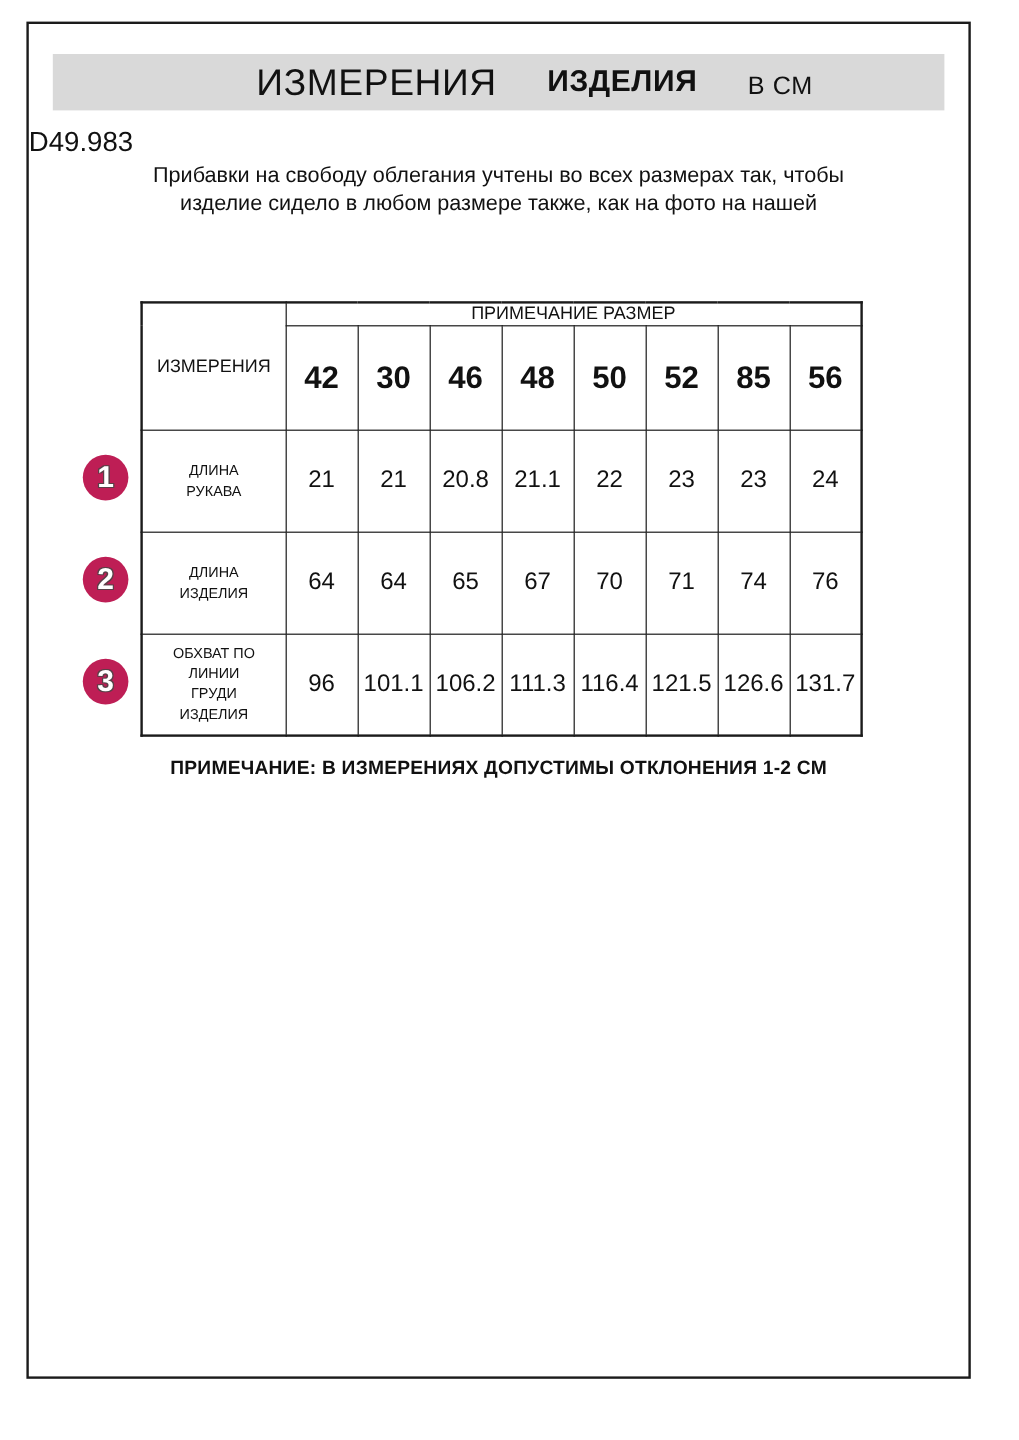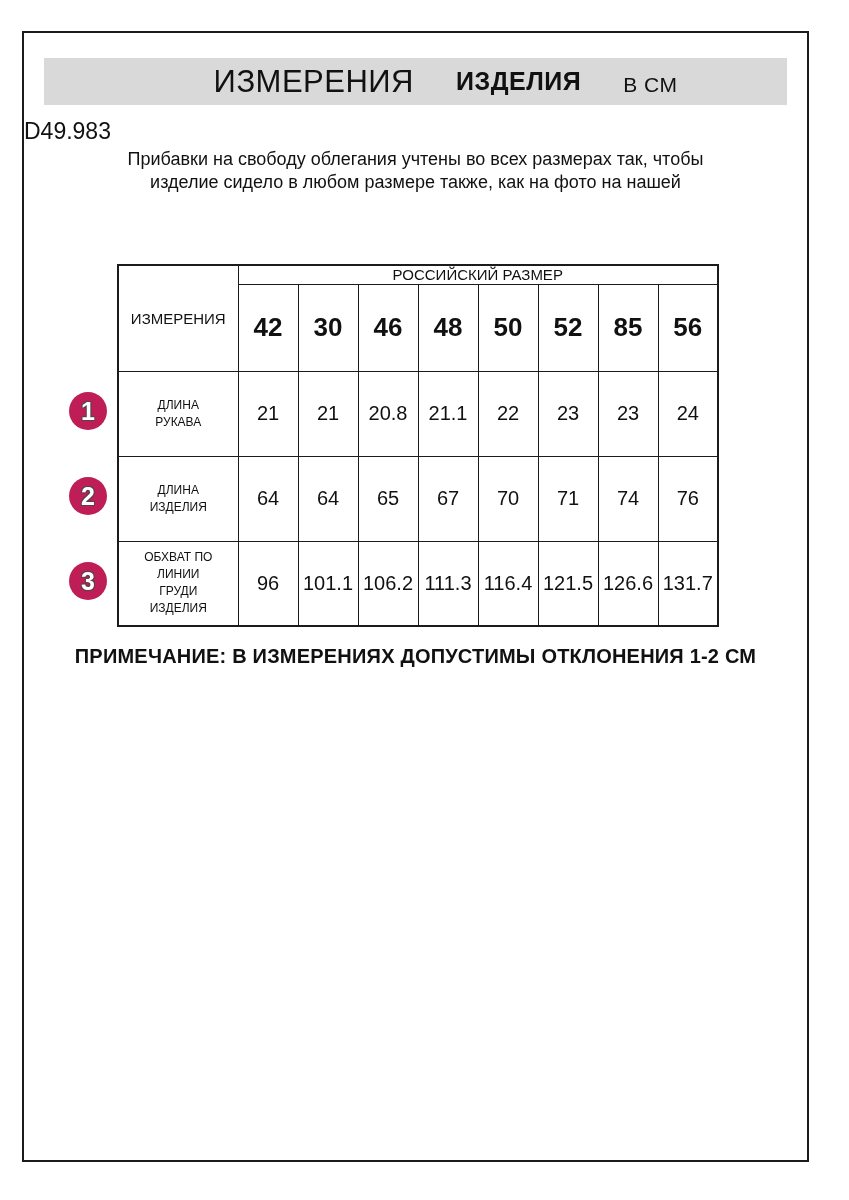--- a/index.html
+++ b/index.html
@@ -4,21 +4,21 @@
 <style>
   * { margin: 0; padding: 0; box-sizing: border-box; }
   html, body {
     width: 849px; height: 1200px;
     background: #ffffff;
     font-family: "Liberation Sans", sans-serif;
     color: #111;
   }
   .frame {
     position: absolute;
-    left: 22px; top: 31px;
+    left: 22px; top: 18px;
     width: 787px; height: 1131px;
     border: 2px solid #1b1b1b;
     background: #ffffff;
   }
   
   .title-bar {
     margin: 25px 20px 0 20px;
     height: 47px;
     background: #d9d9d9;
     display: flex;
@@ -91,21 +91,21 @@
     font-size: 25px;
     text-shadow: -1px -1px 0 #5a4048, 1px -1px 0 #5a4048, -1px 1px 0 #5a4048, 1px 1px 0 #5a4048;
   }
   .badge-1 { top: 128px; }
   .badge-2 { top: 213px; }
   .badge-3 { top: 298px; }
   
   .note {
     margin-top: 18px;
     text-align: center;
-    font-size: 20px;
+    font-size: 16px;
     font-weight: bold;
     letter-spacing: 0.2px;
   }
 </style>
 </head>
 <body>
 
 <div class="frame">
 
   <div class="title-bar" style="background-color: rgb(217, 217, 217);">
@@ -143,21 +143,21 @@
           <col class="col-size">
           <col class="col-size">
         <col class="col-size">
           <col class="col-size">
           <col class="col-size">
           <col class="col-size">
       </colgroup>
       <tbody>
         <tr class="group-row">
           <td class="corner-cell" rowspan="2">ИЗМЕРЕНИЯ</td>
-          <td class="group-cell" colspan="8">РОССИЙСКИЙ РАЗМЕР</td>
+          <td class="group-cell" colspan="8">ПРИМЕЧАНИЕ РАЗМЕР</td>
         </tr>
         <tr class="sizes-row">
           <td class="size-cell">42</td>
           <td class="size-cell">30</td>
           <td class="size-cell">46</td>
           <td class="size-cell">48</td>
           <td class="size-cell">50</td>
           <td class="size-cell">52</td>
           <td class="size-cell">85</td>
           <td class="size-cell">56</td>

